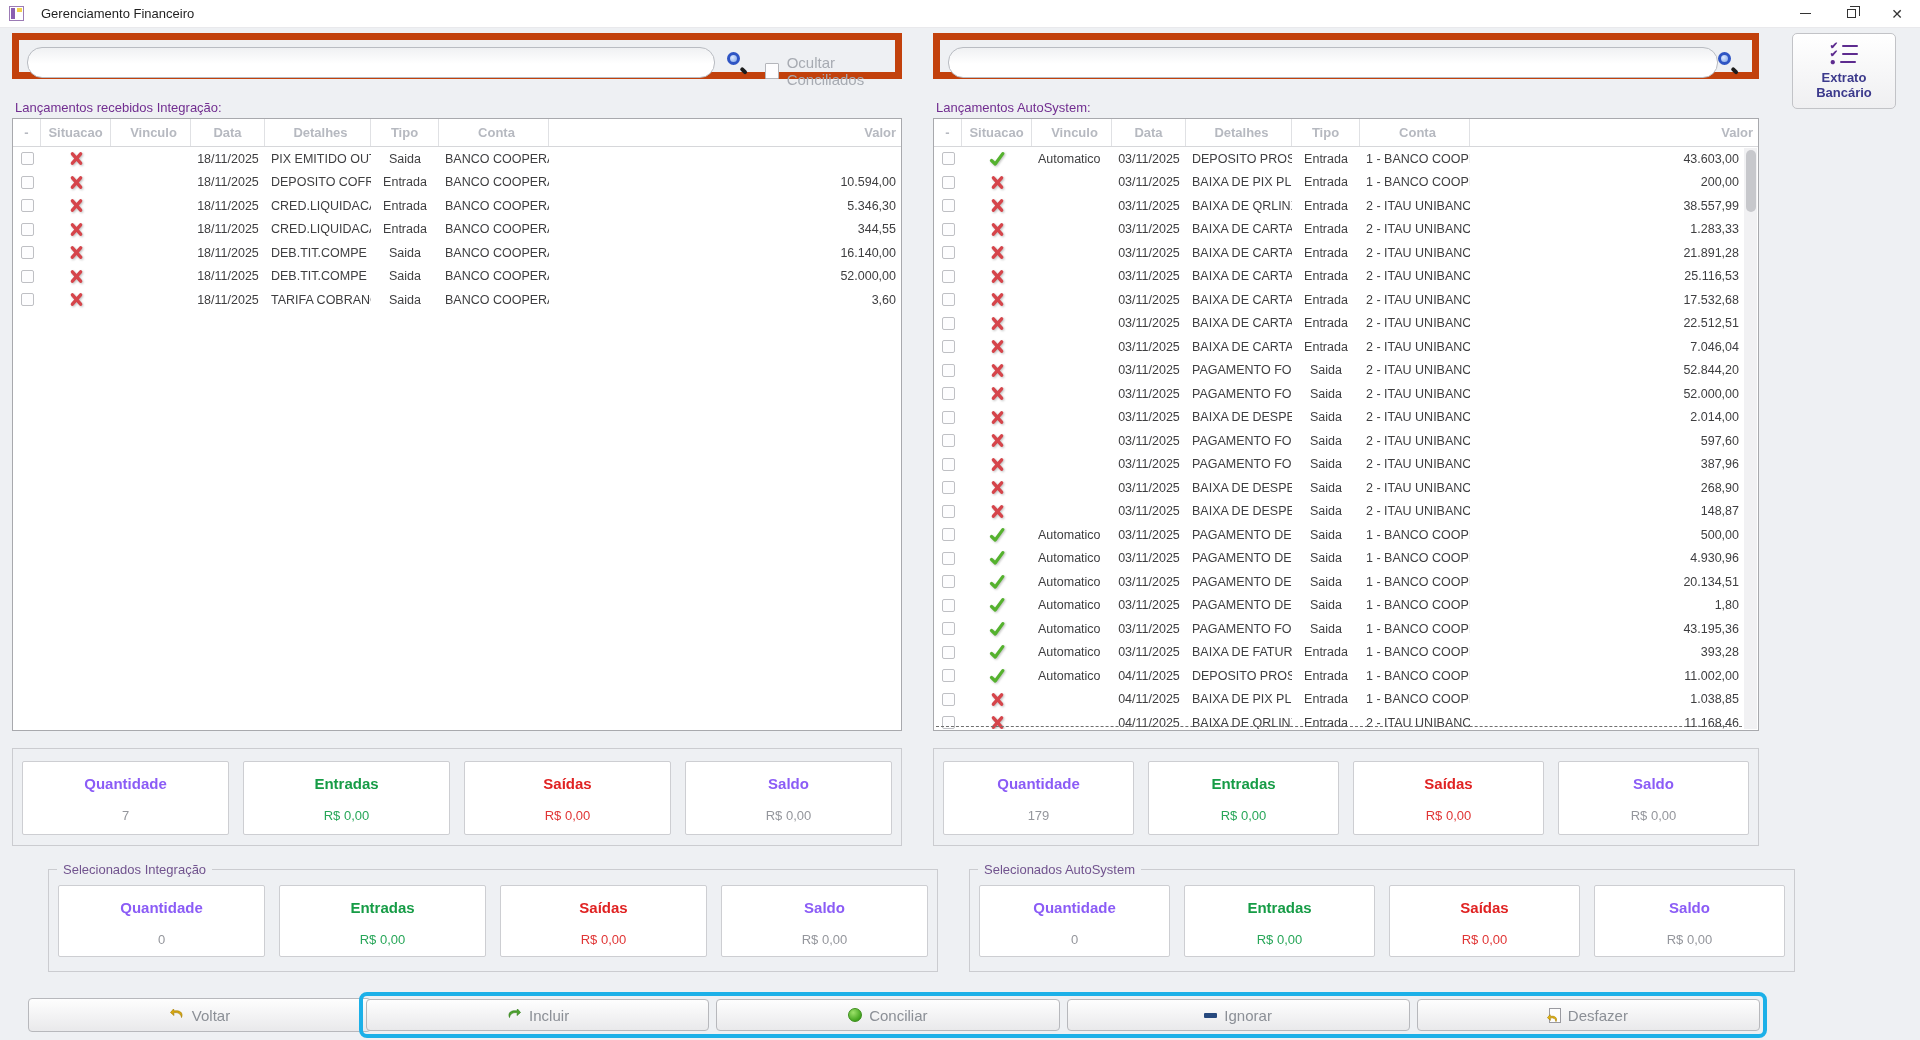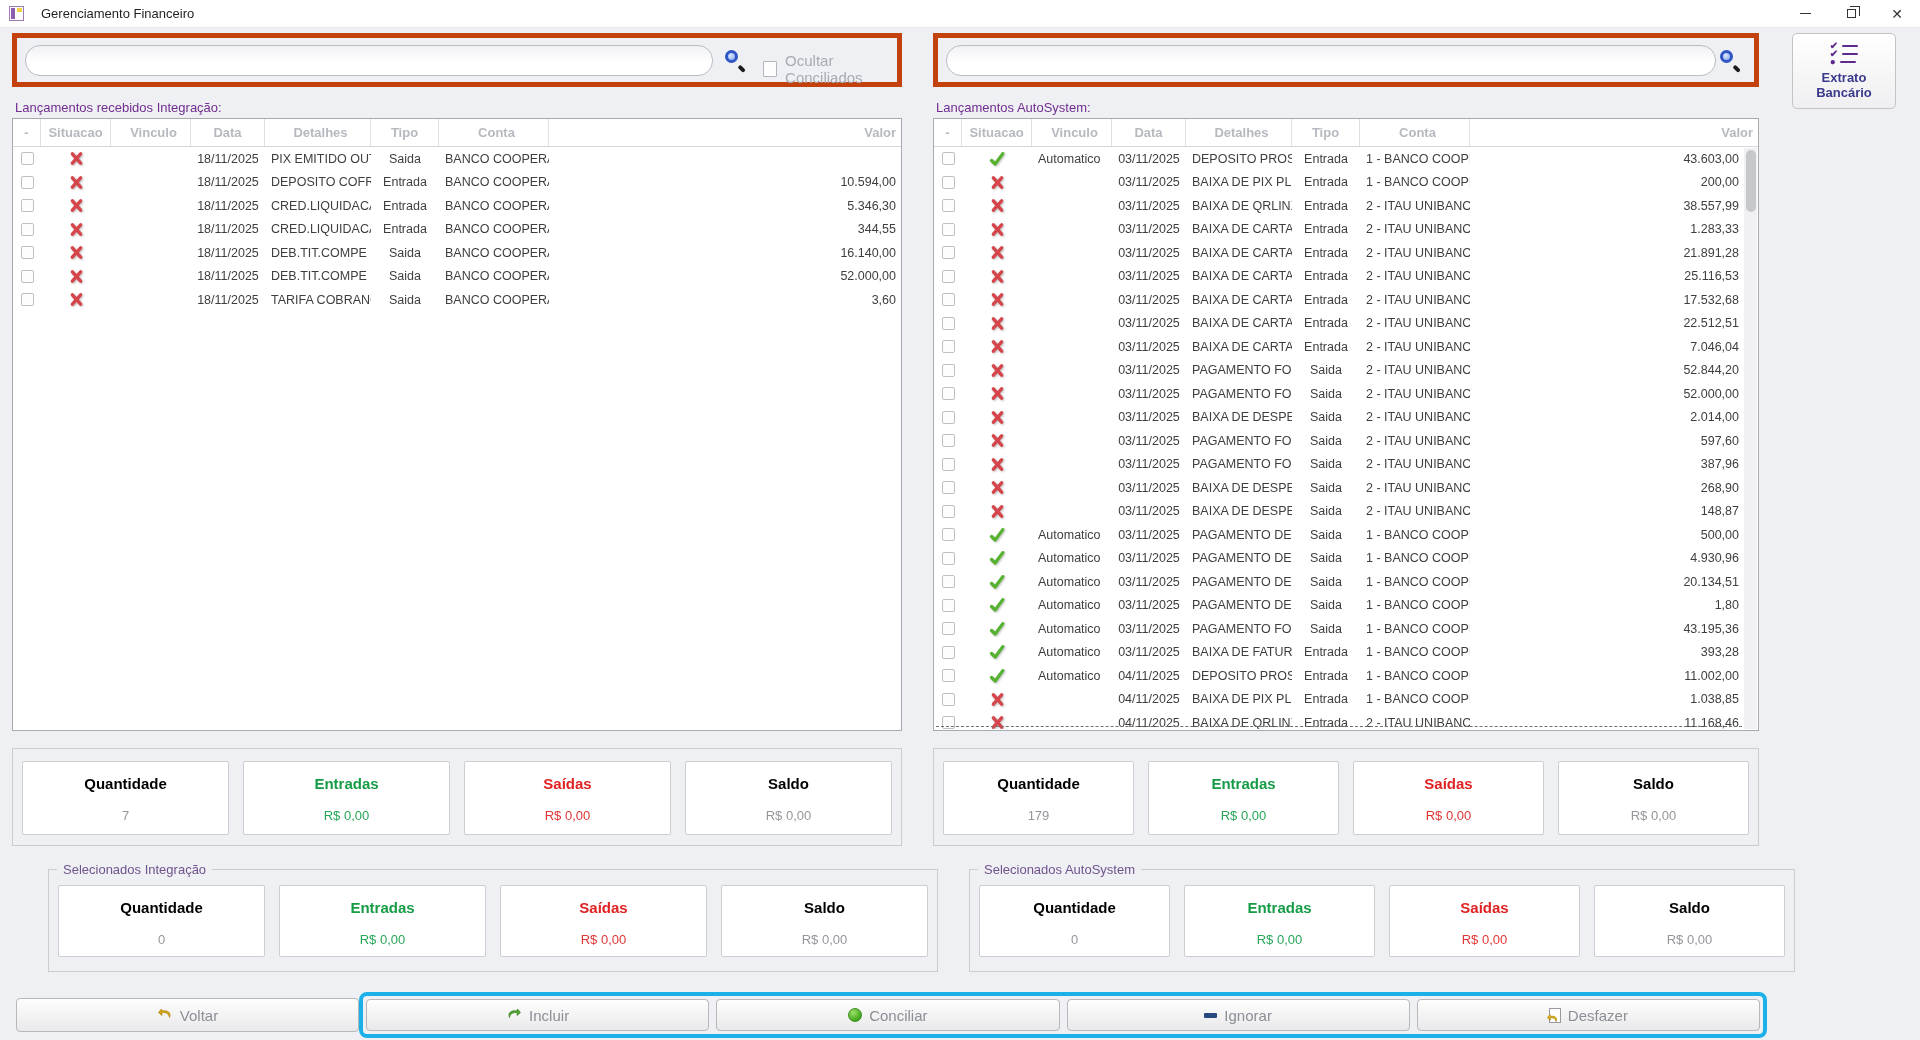--- a/index.html
+++ b/index.html
@@ -14,21 +14,21 @@
   .app-icon::after  { content:""; position:absolute; right:1px; top:1px; width:5px; height:4px; background:#f2d24b; }
   .title { margin-left:17px; font-size:13px; color:#1f1f1f; }
   .win-controls { margin-left:auto; display:flex; height:100%; }
   .win-btn { width:46px; height:100%; display:flex; align-items:center; justify-content:center; cursor:pointer; color:#333; }
   .glyph-min { width:11px; height:1px; background:#333; display:block; }
   .glyph-restore { width:9px; height:9px; border:1px solid #333; position:relative; background:#fff; }
   .glyph-restore::before { content:""; position:absolute; left:2px; top:-4px; width:9px; height:9px; border:1px solid #333; border-left:none; border-bottom:none; }
   .glyph-close { font-size:14px; line-height:1; }
 
   
-  .search-panel { position:absolute; top:33px; height:54px; border:5px solid #c2410c; background:#eef0f3; }
+  .search-panel { position:absolute; top:33px; height:46px; border:7px solid #c2410c; background:#eef0f3; }
   #search-left  { left:12px;  width:890px; }
   #search-right { left:933px; width:826px; }
   .search-input { position:absolute; left:8px; top:7px; height:31px; border:1px solid #b9bcc2; border-radius:15px;
                   background:linear-gradient(#f0f1f3,#ffffff 55%); padding:0 12px; font-size:13px; color:#333; outline:none; }
   #search-left .search-input { width:688px; }
   #search-right .search-input { width:770px; }
   .mag { position:absolute; top:10px; width:24px; height:24px; cursor:pointer; }
   #search-left .mag { left:706px; }
   #search-right .mag { right:12px; }
   .mag-lens { position:absolute; left:2px; top:2px; width:13px; height:13px; border:3.5px solid #2f55c4; border-radius:50%;
@@ -79,38 +79,38 @@
   .vscroll { position:absolute; top:29px; right:1px; bottom:1px; width:13px; background:#f1f1f3; cursor:pointer; }
   .vthumb { position:absolute; top:2px; left:1.5px; width:10px; height:62px; background:#c7c8cc; border-radius:5px; cursor:grab; }
   .dash-line { position:absolute; left:2px; right:16px; bottom:3px; border-top:1px dashed #6f6f6f; }
 
   
   .sum-panel { position:absolute; top:748px; height:98px; border:1px solid #cbccd0; background:#eef0f3; }
   #sum-left  { left:12px;  width:890px; }
   #sum-right { left:933px; width:826px; }
   .stat-row { position:absolute; left:9px; right:9px; top:12px; display:flex; gap:14px; }
   .stat-box { flex:1; height:74px; background:#fff; border:1px solid #cdced2; border-radius:2px; position:relative; }
-  .stat-label { position:absolute; top:13px; width:100%; text-align:center; font-size:15px; font-weight:bold; color:#000000; }
+  .stat-label { position:absolute; top:13px; width:100%; text-align:center; font-size:15px; font-weight:bold; color:#8b5cf6; }
   .stat-value { position:absolute; top:46px; width:100%; text-align:center; font-size:13px; color:#94969c; }
   .stat-box.t-green .stat-label { color:#169c46; } .stat-box.t-green .stat-value { color:#27a658; }
   .stat-box.t-red   .stat-label { color:#e02222; } .stat-box.t-red   .stat-value { color:#e03535; }
 
   
   .sel-fieldset { position:absolute; top:862px; height:110px; border:1px solid #cbccd0;margin-left:36px; }
   #sel-left  { left:12px;  width:890px; }
   #sel-right { left:933px; width:826px; }
   .sel-fieldset legend { margin-left:8px; padding:0 6px; font-size:13px; color:#71538e; }
   .sel-fieldset .stat-row { top:8px; }
   .sel-fieldset .stat-box { height:72px; }
 
   
   .btn { display:flex; align-items:center; justify-content:center; gap:7px; height:34px;
          background:linear-gradient(#fefefe,#e9e9eb); border:1px solid #b7b8bc; border-radius:4px;
          font-family:"Liberation Sans", sans-serif; font-size:15px; color:#8b8f96; cursor:pointer; }
-  #btn-voltar { position:absolute; left:16px; top:998px; width:343px; }
+  #btn-voltar { position:absolute; left:28px; top:998px; width:343px; }
   .cyan-box { position:absolute; left:359px; top:992px; width:1408px; height:46px; border:4px solid #1cb0e8; border-radius:8px;
               display:flex; gap:7px; padding:3px; background:transparent; }
   .cyan-box .btn { flex:1; height:100%; }
   .ico-dot { width:14px; height:14px; border-radius:50%; background:radial-gradient(circle at 35% 30%, #9ce26a, #44a61f 70%, #2f8212); border:1px solid #3d8d1d; }
   .ico-minus { width:13px; height:5px; background:#27497e; border-radius:1px; }
   .ico-doc { position:relative; width:12px; height:15px; background:#fdfdfd; border:1px solid #9a9aa0; }
   .ico-doc svg { position:absolute; left:-4px; top:4px; }
 
   input::placeholder { color:#aaa; }
 </style>

